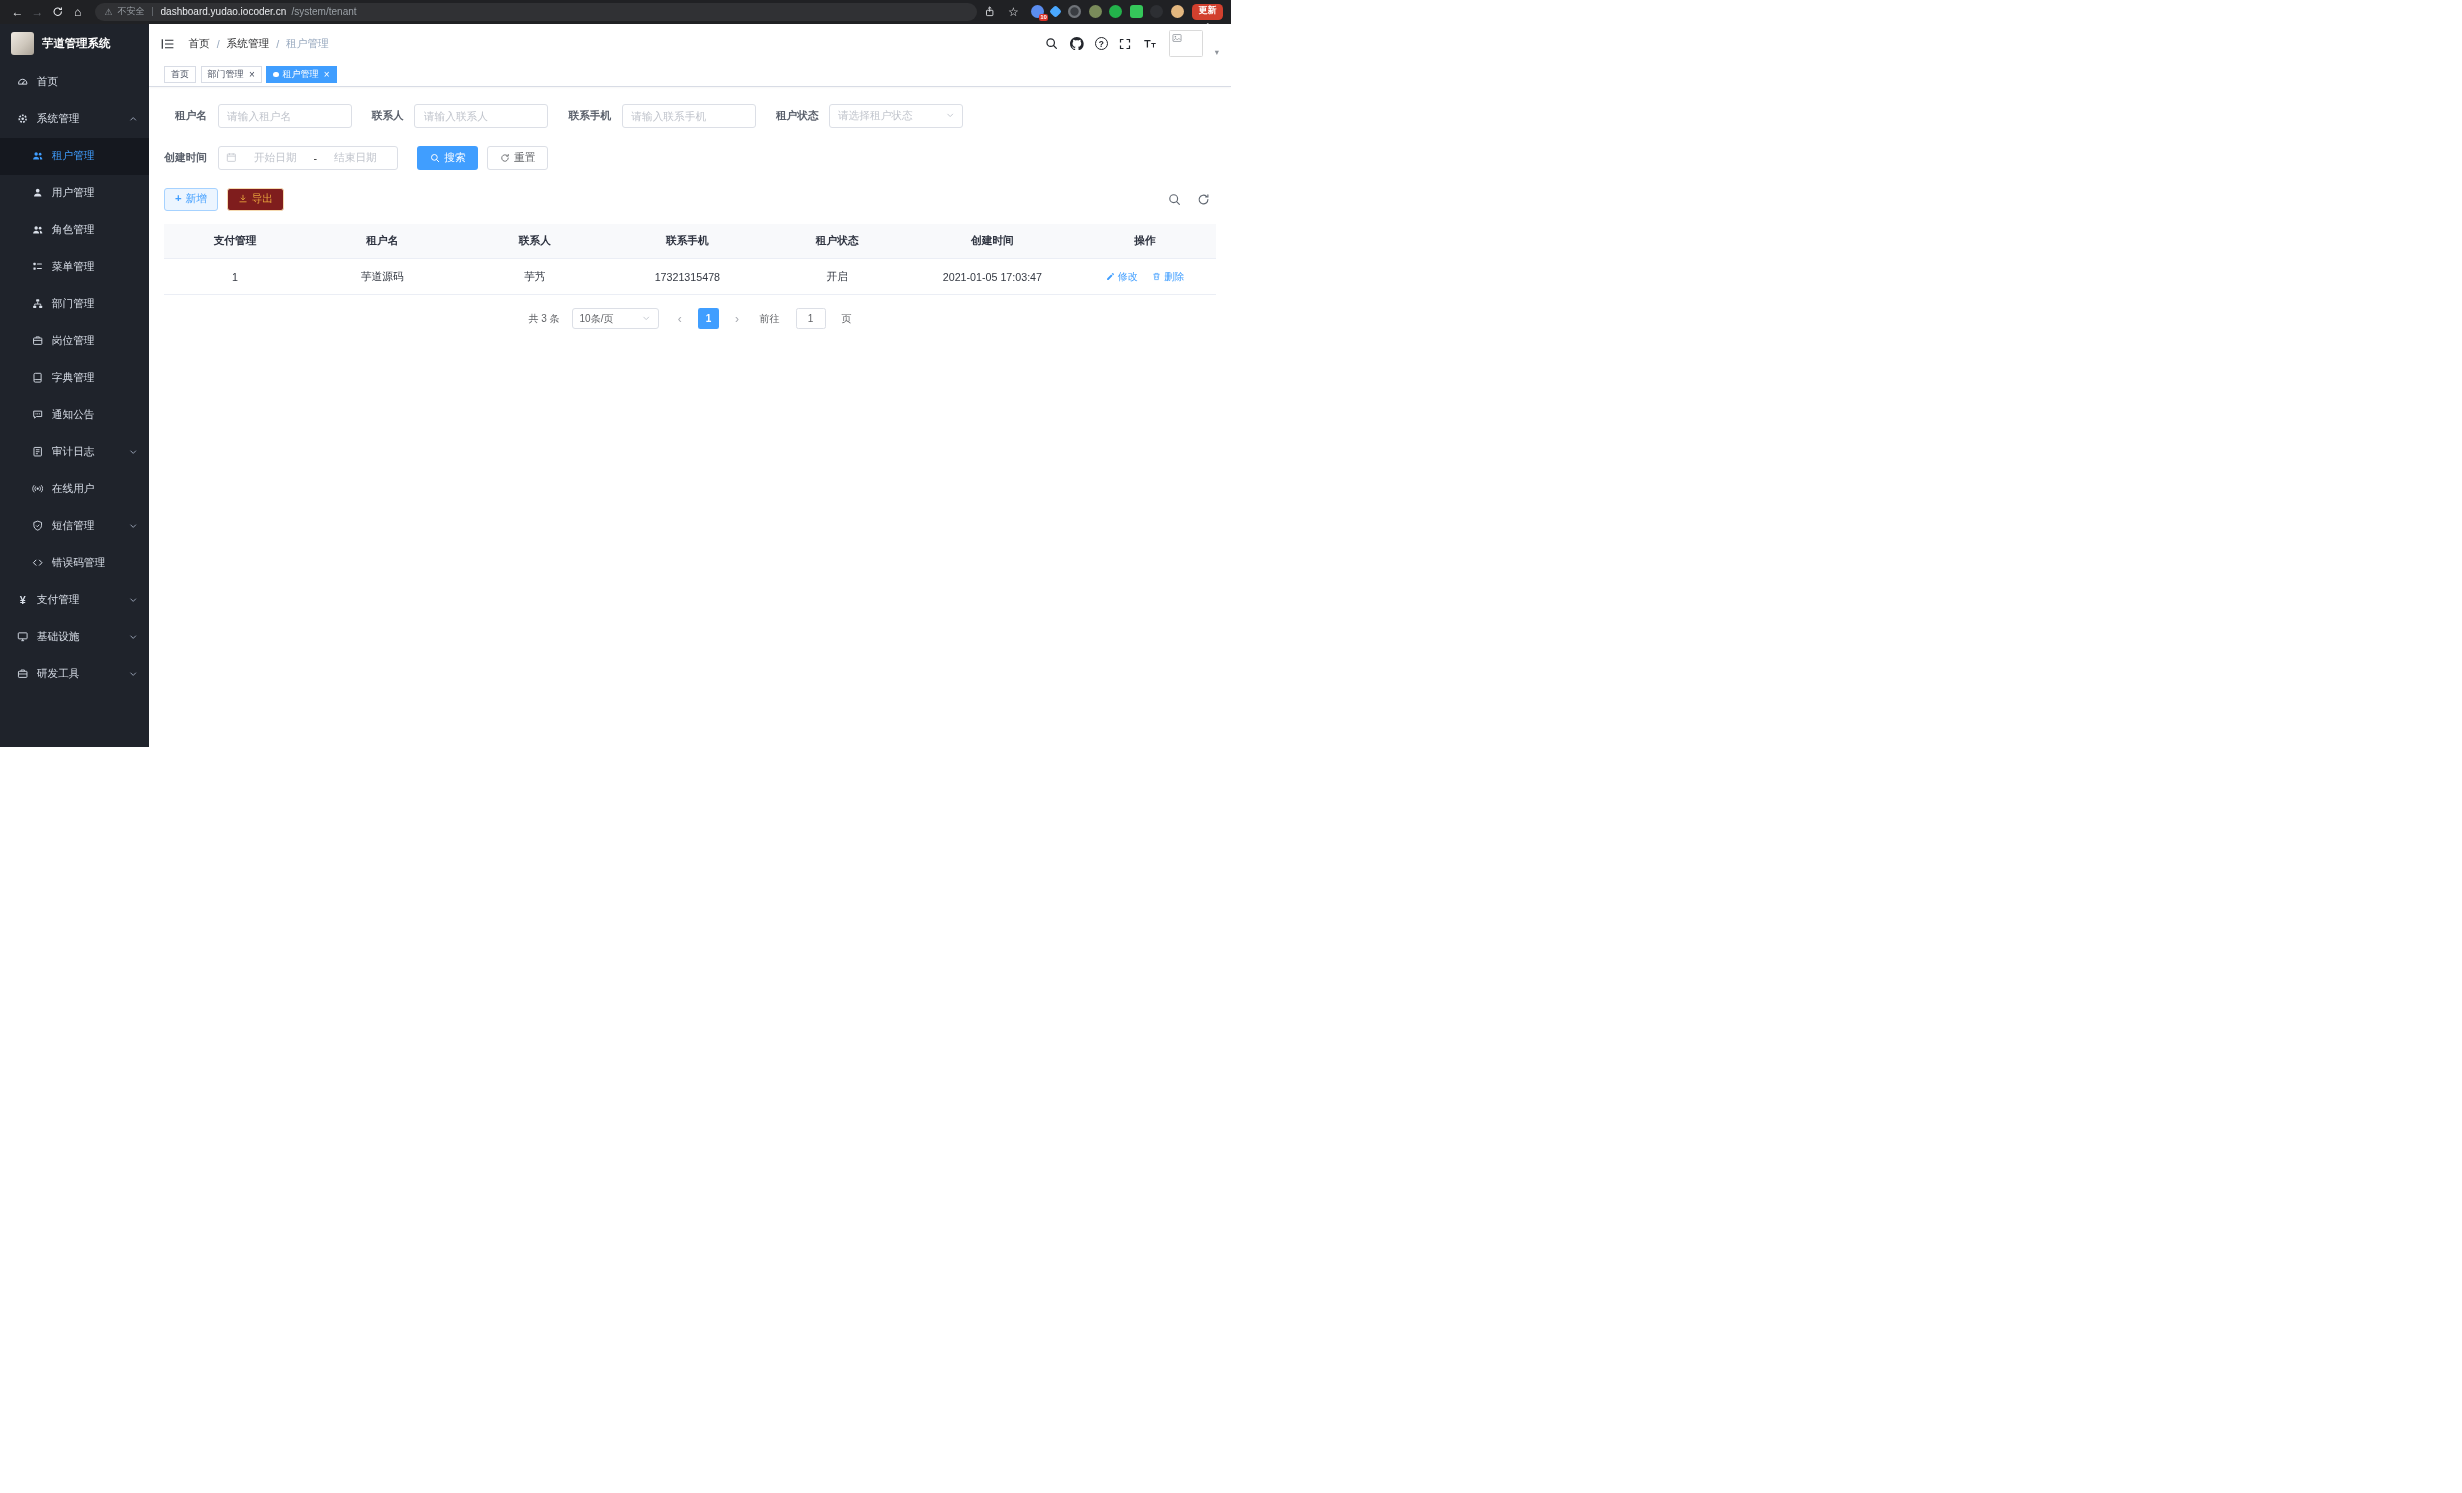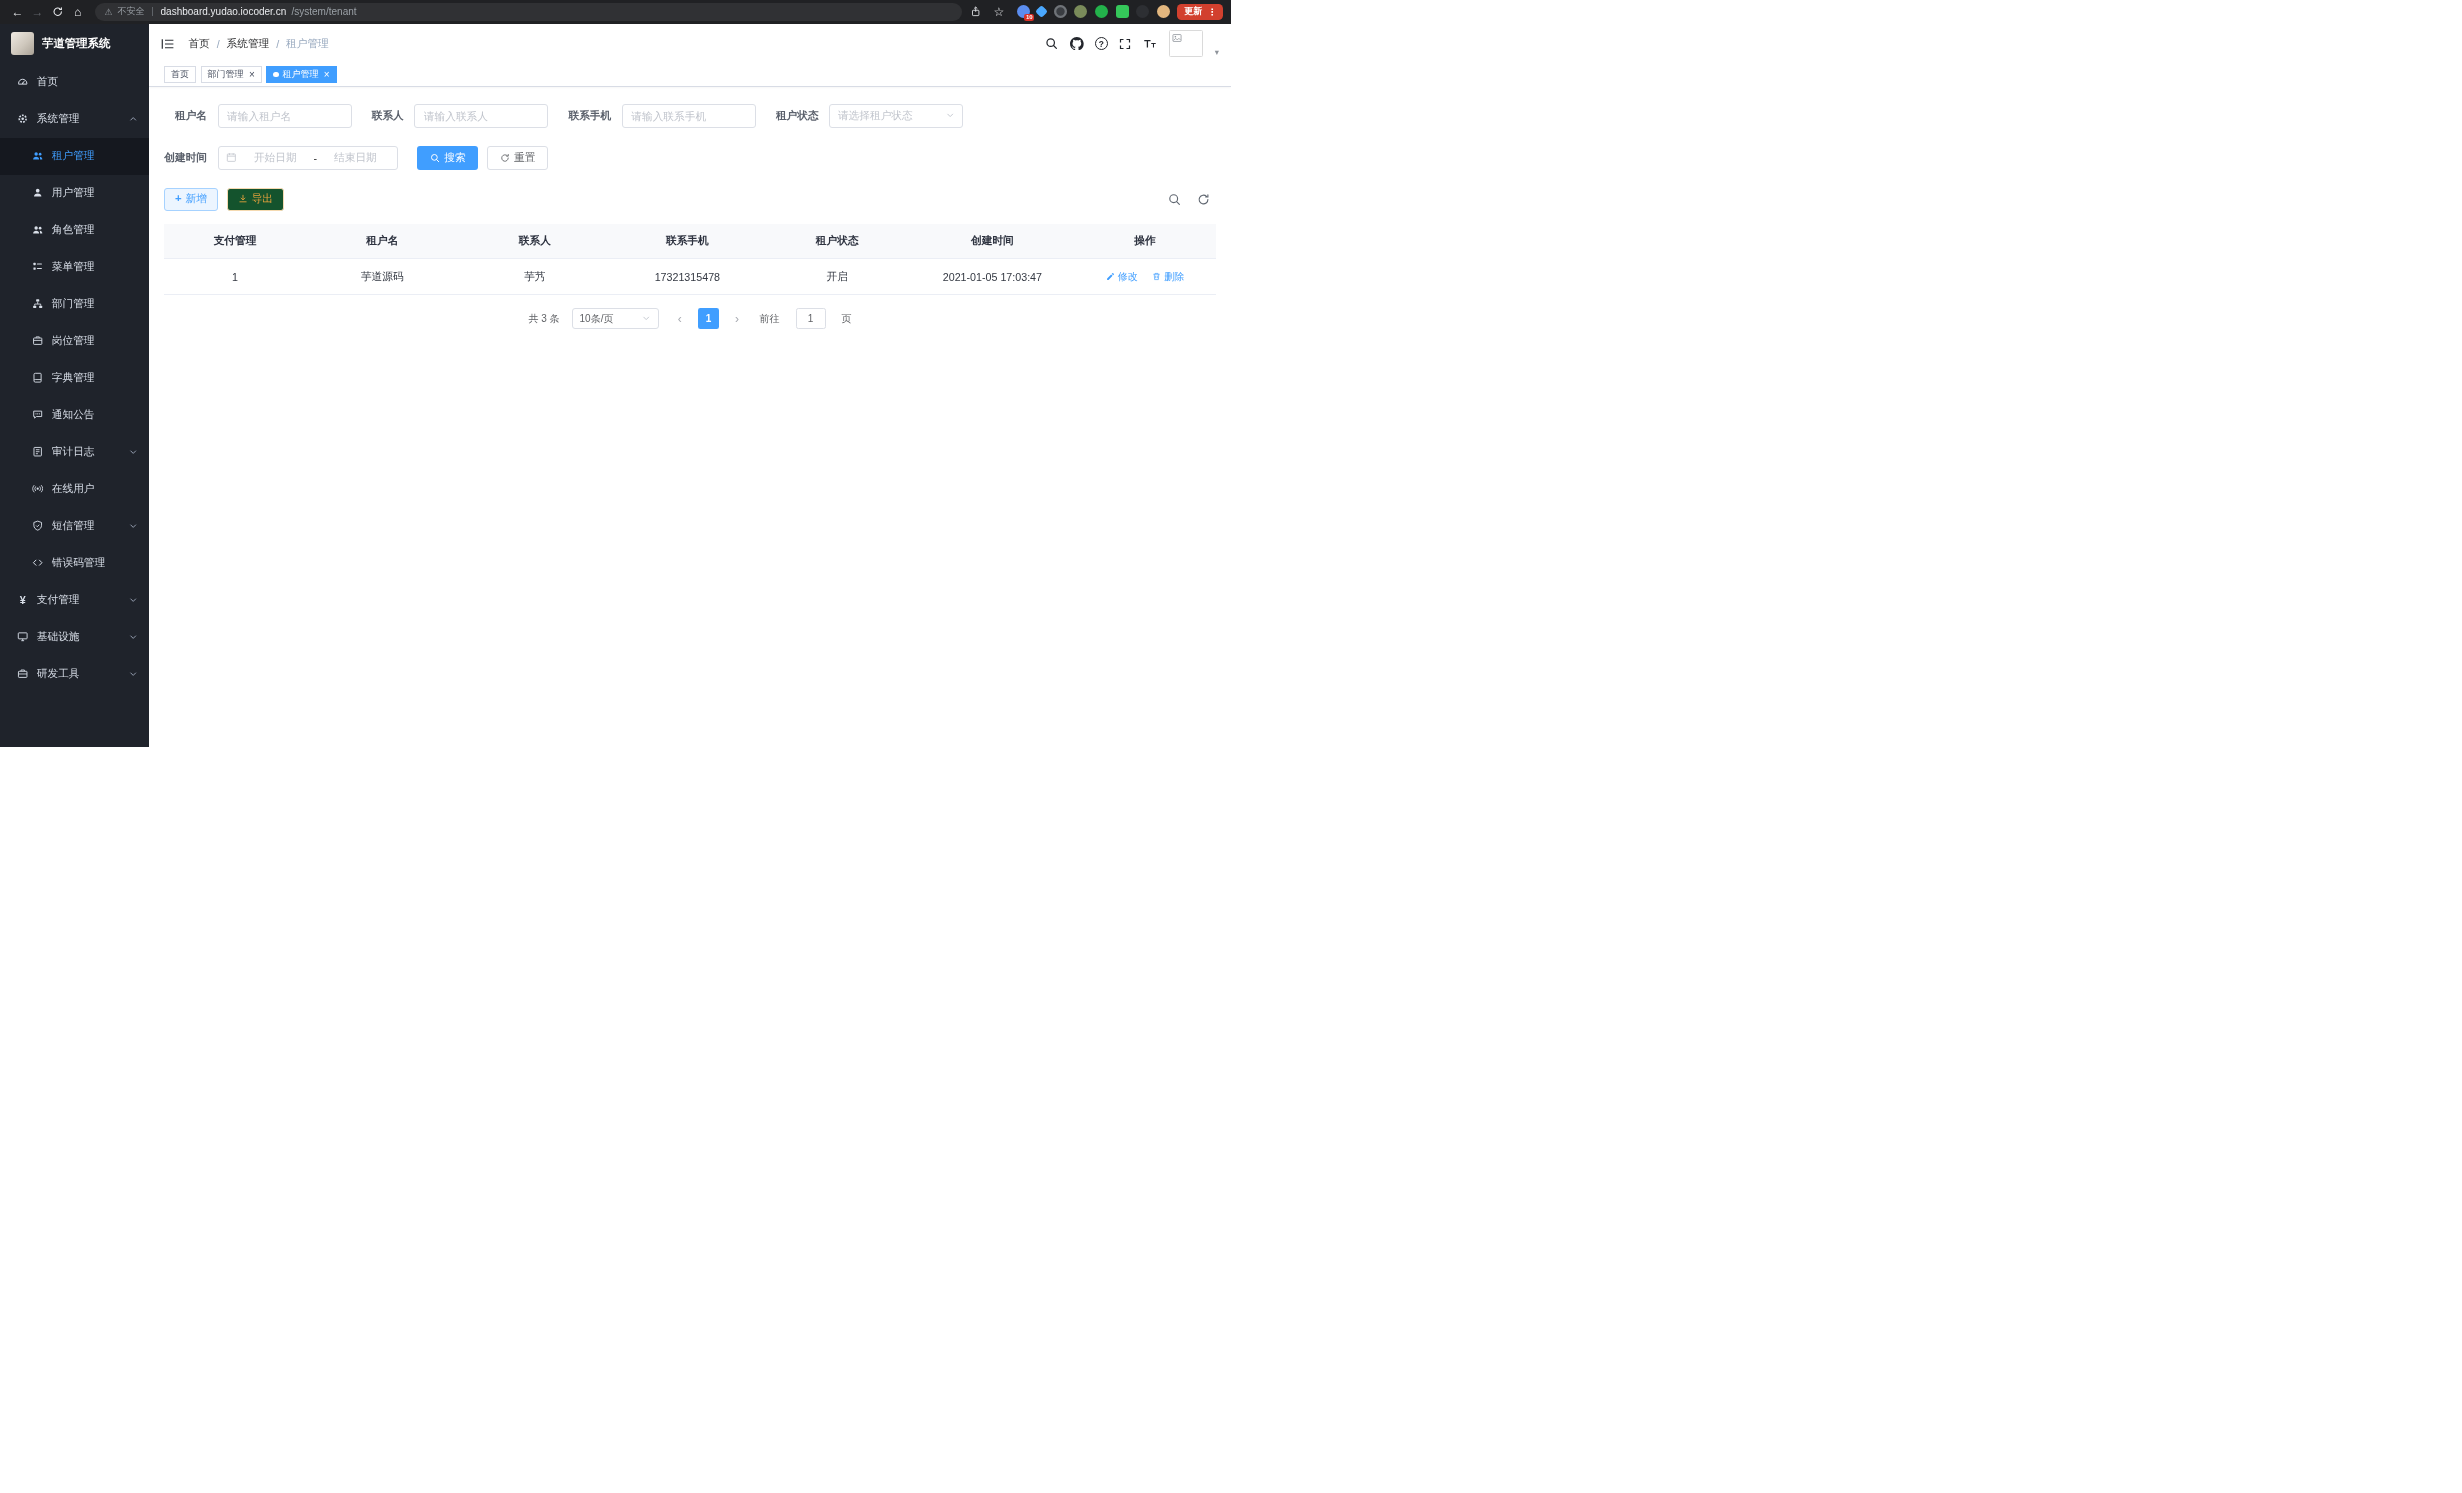--- a/index.html
+++ b/index.html
@@ -17,21 +17,21 @@
   .navic.dim { color:#5f6368; }
   .omnibox { flex:1; height:17.5px; margin:0 7.6px; background:#303134; border-radius:9px; display:flex; align-items:center; padding:0 9px; gap:5.3px; font-size:10px; min-width:0; }
   .omni-warn { color:#9aa0a6; font-size:9px; display:flex; align-items:center; gap:3.8px; }
   .omni-div { width:0.8px; height:9px; background:#5f6368; margin:0 2.3px; }
   .omni-host { color:#e8eaed; white-space:nowrap; }
   .omni-path { color:#9aa0a6; white-space:nowrap; }
   .chrome-right { display:flex; align-items:center; gap:7.6px; flex:none; }
   .ext { width:13px; height:13px; border-radius:50%; flex:none; position:relative; cursor:pointer; }
   .ext .badge { position:absolute; right:-4.6px; bottom:-3px; background:#d93025; color:#fff; font-size:6px; line-height:7.6px; padding:0 1.5px; border-radius:2.3px; font-weight:700; }
   .diamond { width:9px; height:9px; border-radius:2.3px; transform:rotate(45deg); background:#4aa8ff; }
-  .update-pill { height:16px; border-radius:4.6px; background:#d2402e; color:#fff; display:flex; align-items:center; gap:5.3px; padding:0 6.9px; font-size:9px; font-weight:700; cursor:pointer; }
+  .update-pill { height:16px; border-radius:4.6px; background:#d2402e; color:#fff; display:flex; align-items:center; gap:5.3px; padding:0 6.9px; font-size:9px; font-weight:700; cursor:pointer;flex-direction:column; }
 
   
   .app { display:flex; height:723px; }
 
   
   .sidebar { width:149px; flex:none; background:#1f232b; color:#d8dee8; display:flex; flex-direction:column; overflow:hidden; }
   .logo-row { height:40px; flex:none; display:flex; align-items:center; gap:7.6px; padding:0 11.4px; }
   .logo-img { width:23px; height:23px; border-radius:3px; background:linear-gradient(135deg,#efeae3 0%,#cfc8bd 55%,#a9a196 100%); flex:none; }
   .logo-title { color:#fff; font-size:11.4px; font-weight:700; white-space:nowrap;text-align:center; }
   .menu { list-style:none; margin:0; padding:0; font-size:10.7px; }
@@ -77,21 +77,21 @@
   .daterange .ph { flex:1; text-align:center; }
   .daterange .dsep { color:#303133; }
   .calicon { color:#c0c4cc; flex:none; }
   .btn { height:24px; border-radius:3px; display:inline-flex; align-items:center; gap:4.6px; font-size:10.7px; padding:0 11.4px; cursor:pointer; border:0.8px solid transparent; font-family:inherit; }
   .btn-primary { background:#409eff; color:#fff; margin-left:9px; }
   .btn-default { background:#fff; border-color:#dcdfe6; color:#606266; margin-left:9px; }
 
   .toolbar { display:flex; align-items:center; margin-top:15px; }
   .btn-sm { height:23px; border-radius:3px; display:inline-flex; align-items:center; gap:3.8px; font-size:10.7px; padding:0 10px; cursor:pointer; }
   .plain-primary { background:#ecf5ff; border:0.8px solid #a6d2ff; color:#409eff; }
-  .plain-warning { background:#14532d; border:0.8px solid #f5dab1; color:#e6a23c; margin-left:9px; }
+  .plain-warning { background:#7f1d1d; border:0.8px solid #f5dab1; color:#e6a23c; margin-left:9px; }
   .plusglyph { font-size:11.4px; font-weight:700; line-height:1; }
   .tool-icons { margin-left:auto; display:flex; align-items:center; gap:15px; color:#5f6670; padding-right:6px; }
   .tool-icons .ticon { width:13.7px; height:13.7px; }
 
   
   table.grid { width:100%; border-collapse:collapse; margin-top:13px; table-layout:fixed; }
   .grid th { background:#f8f9fb; font-weight:700; color:#2e3340; font-size:10.7px; height:35px; border-bottom:0.8px solid #ebeef5; text-align:center; }
   .grid td { height:36px; text-align:center; font-size:10.7px; color:#333842; border-bottom:0.8px solid #ebeef5; }
   .oplink { color:#409eff; font-size:10px; text-decoration:none; display:inline-flex; align-items:center; gap:3px; cursor:pointer; }
   .oplink + .oplink { margin-left:11.4px; }

